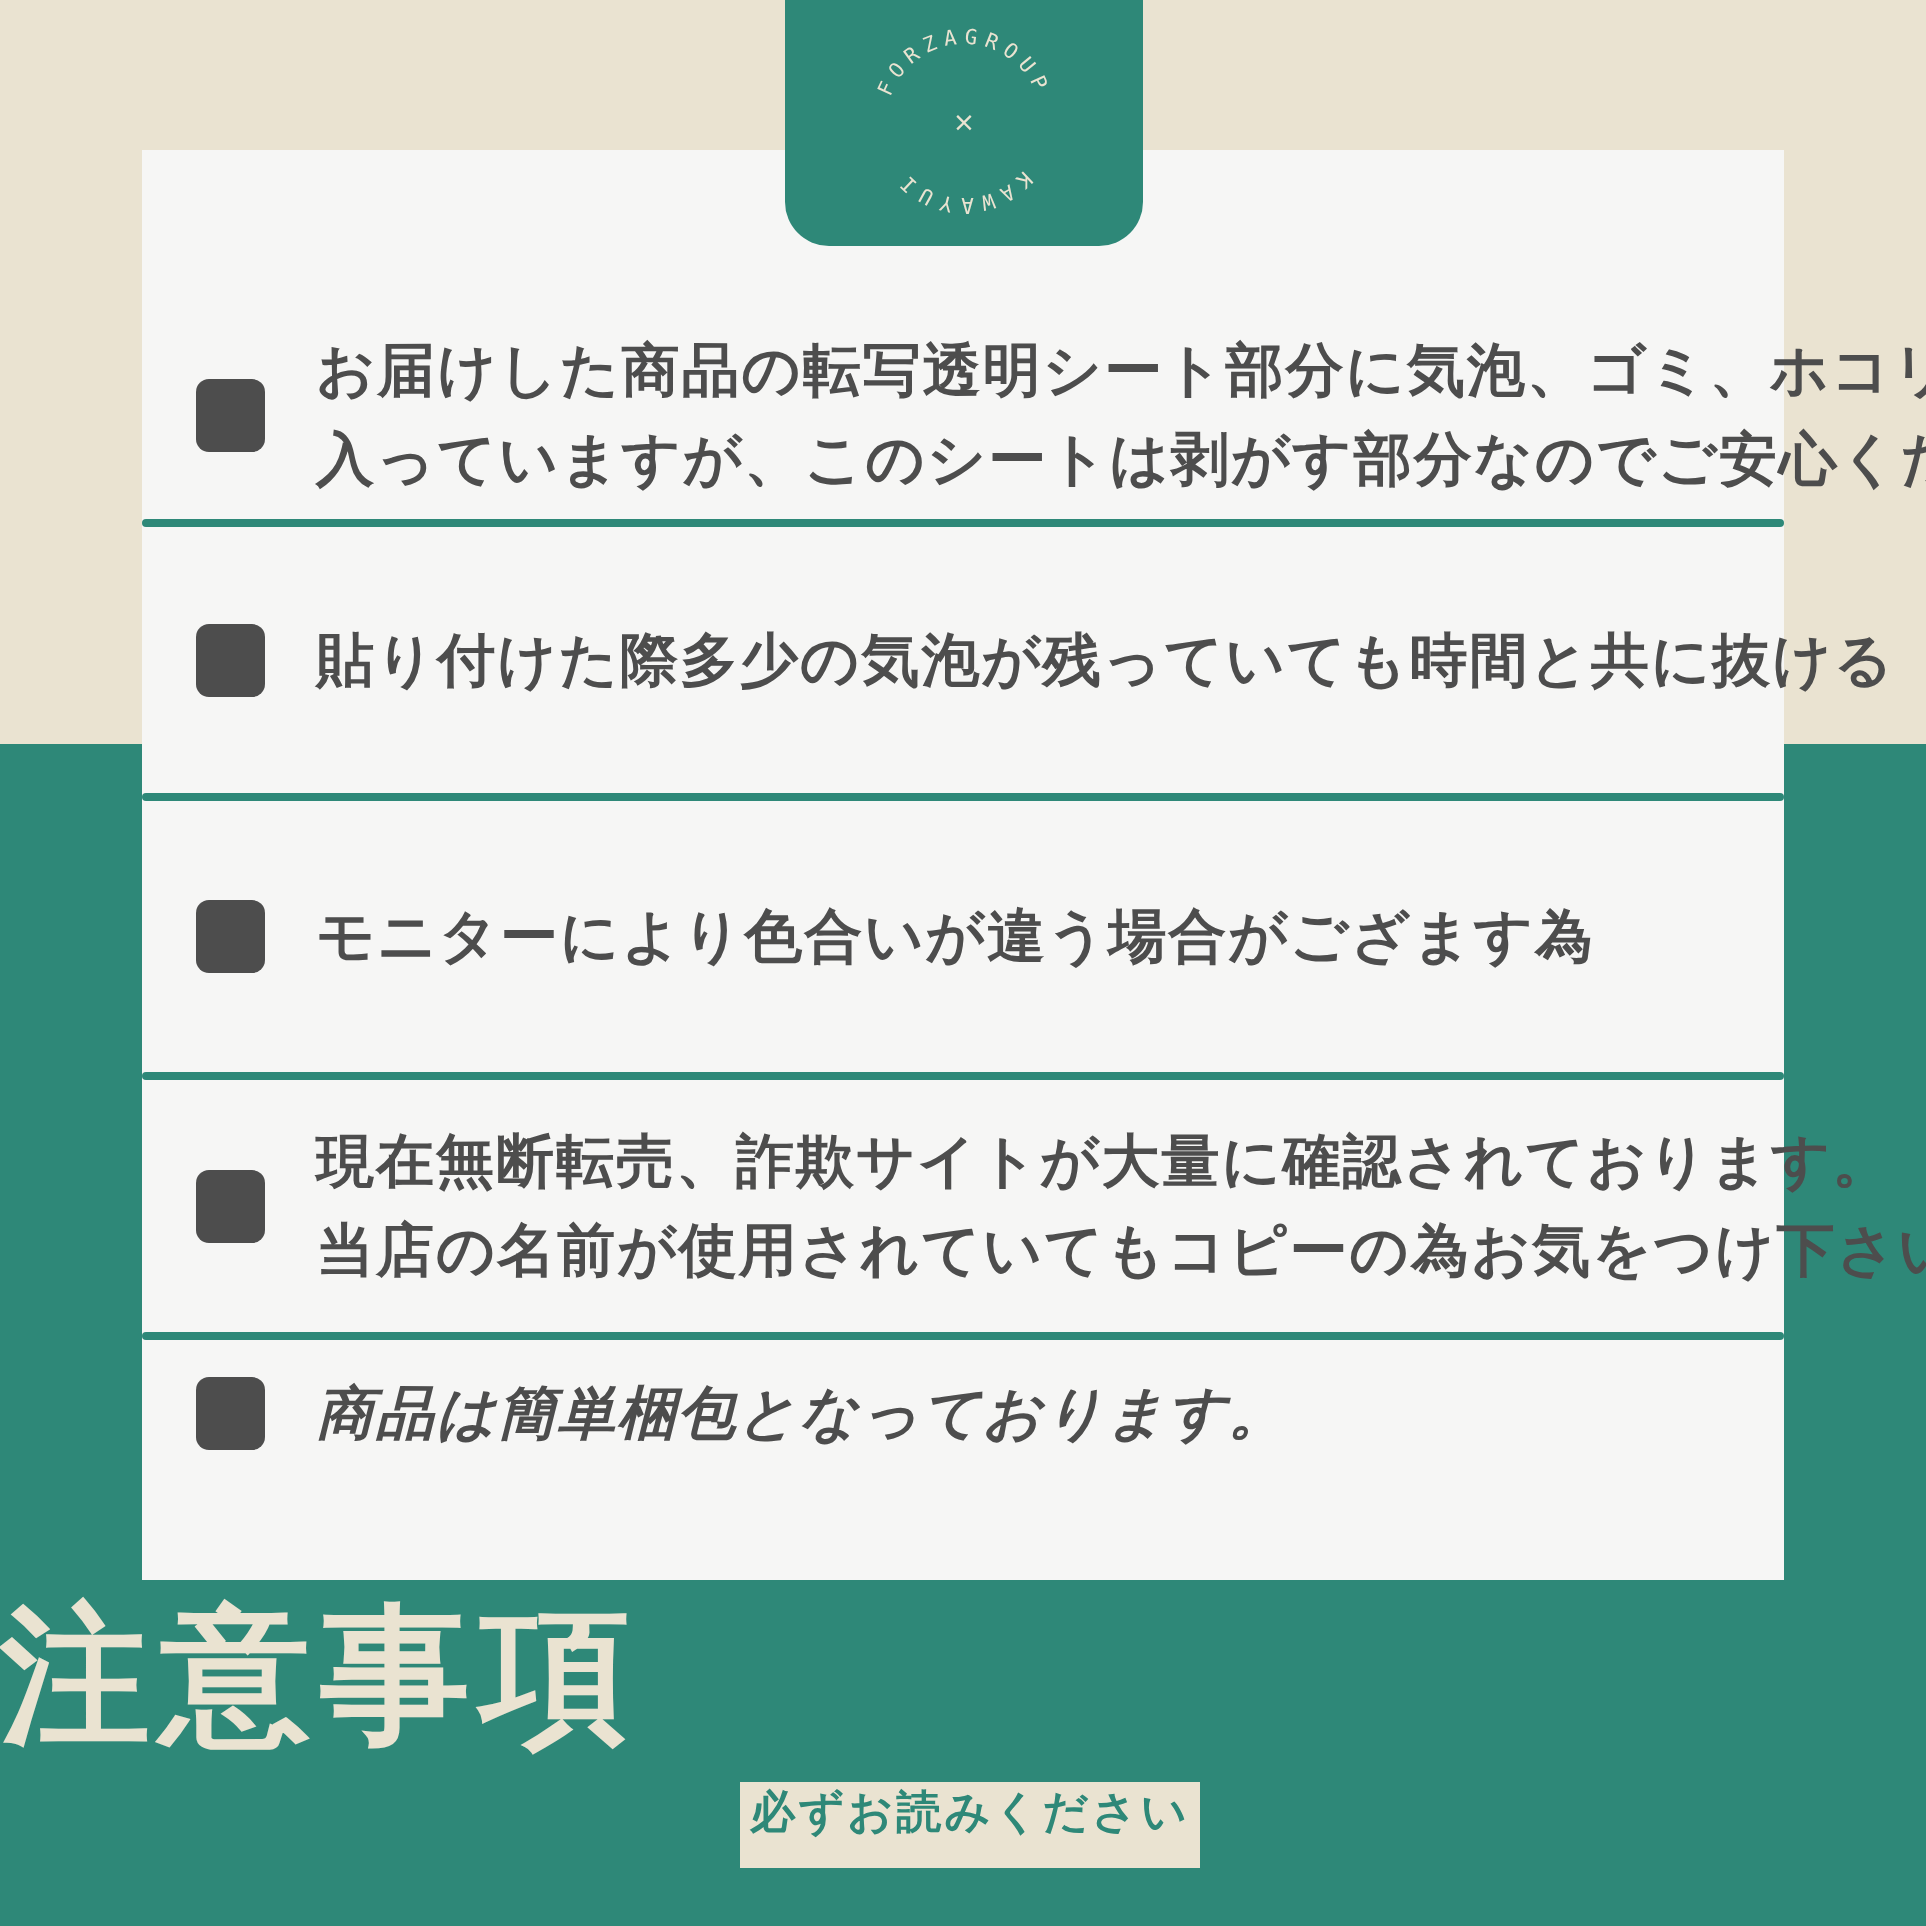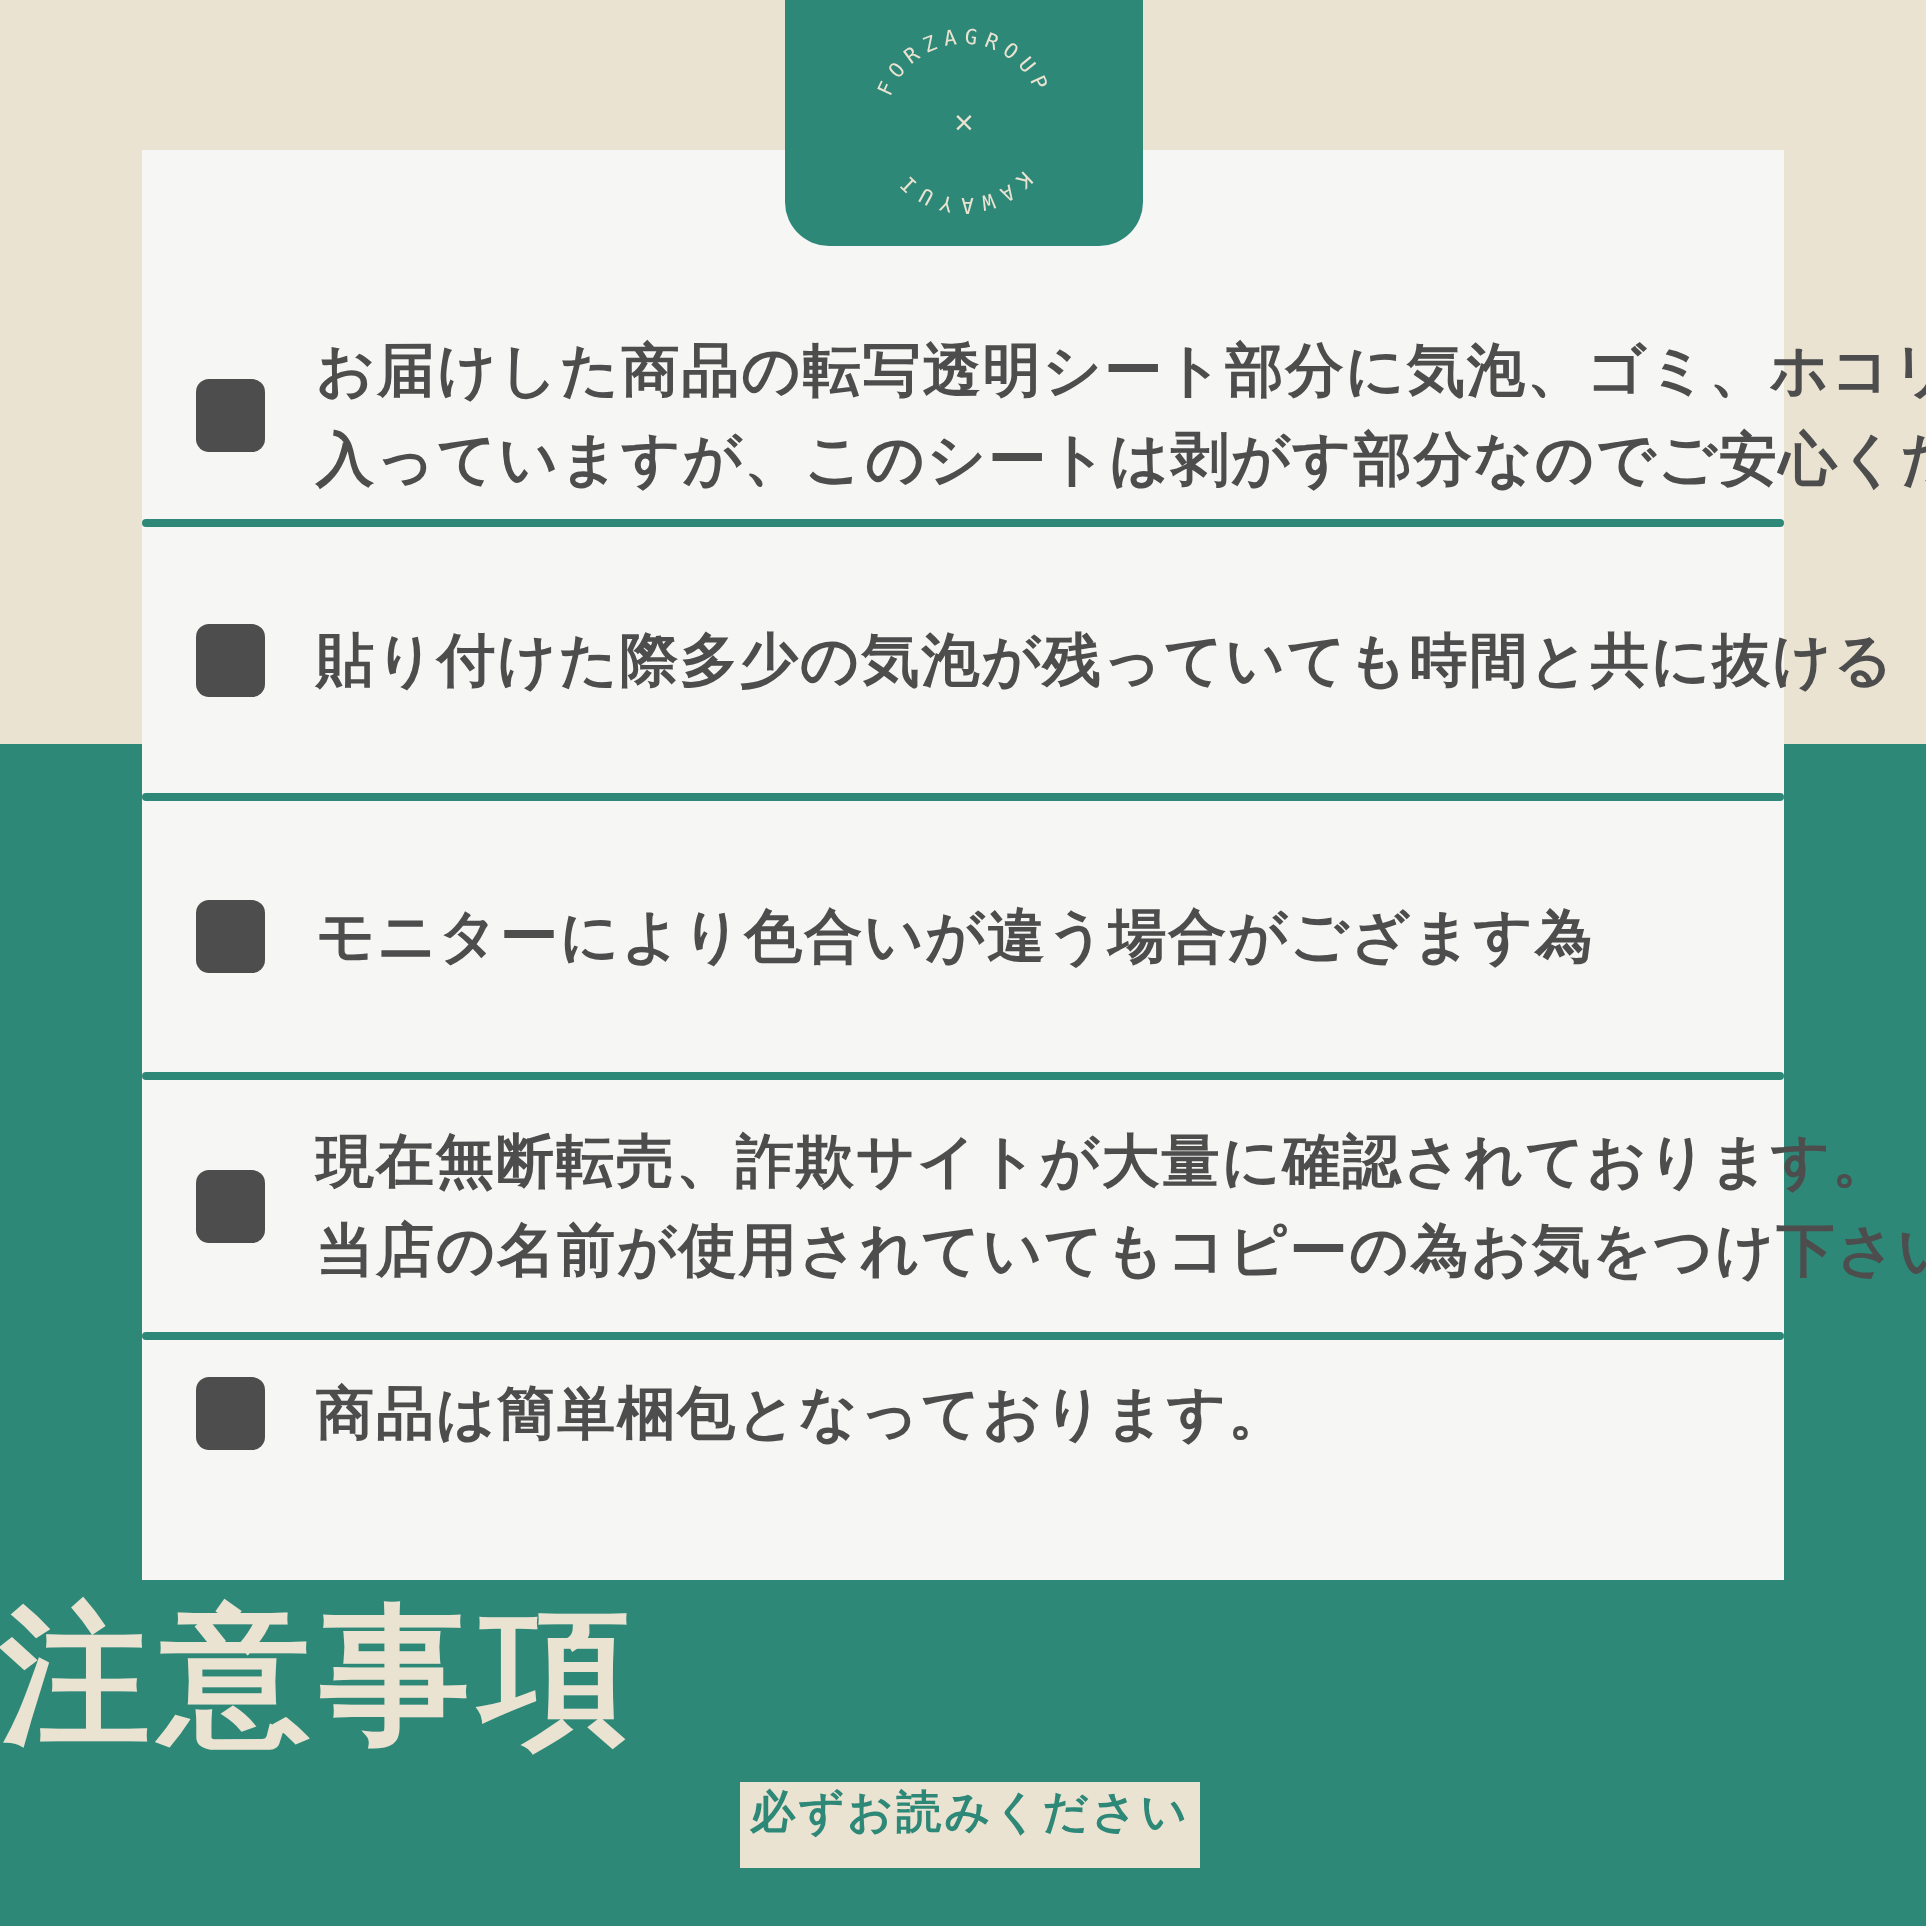--- a/index.html
+++ b/index.html
@@ -42,21 +42,21 @@
     box-sizing:border-box;
   }
   .row{
     display:flex;align-items:center;
     box-sizing:border-box;
   }
   .row1{height:369px;padding-top:161px;}
   .row2{height:266px;}
   .row3{height:271px;text-align:center;}
   .row4{height:252px;}
-  .row5{height:179px;padding-bottom:33px;}
+  .row5{height:179px;padding-bottom:33px;font-style:italic;}
   .bullet{
     flex:0 0 auto;
     width:69px;height:73px;
     margin-left:54px;
     background:#4D4D4D;
     border-radius:13px;
   }
   .lines{
     margin-left:51px;
     color:#4D4D4D;

